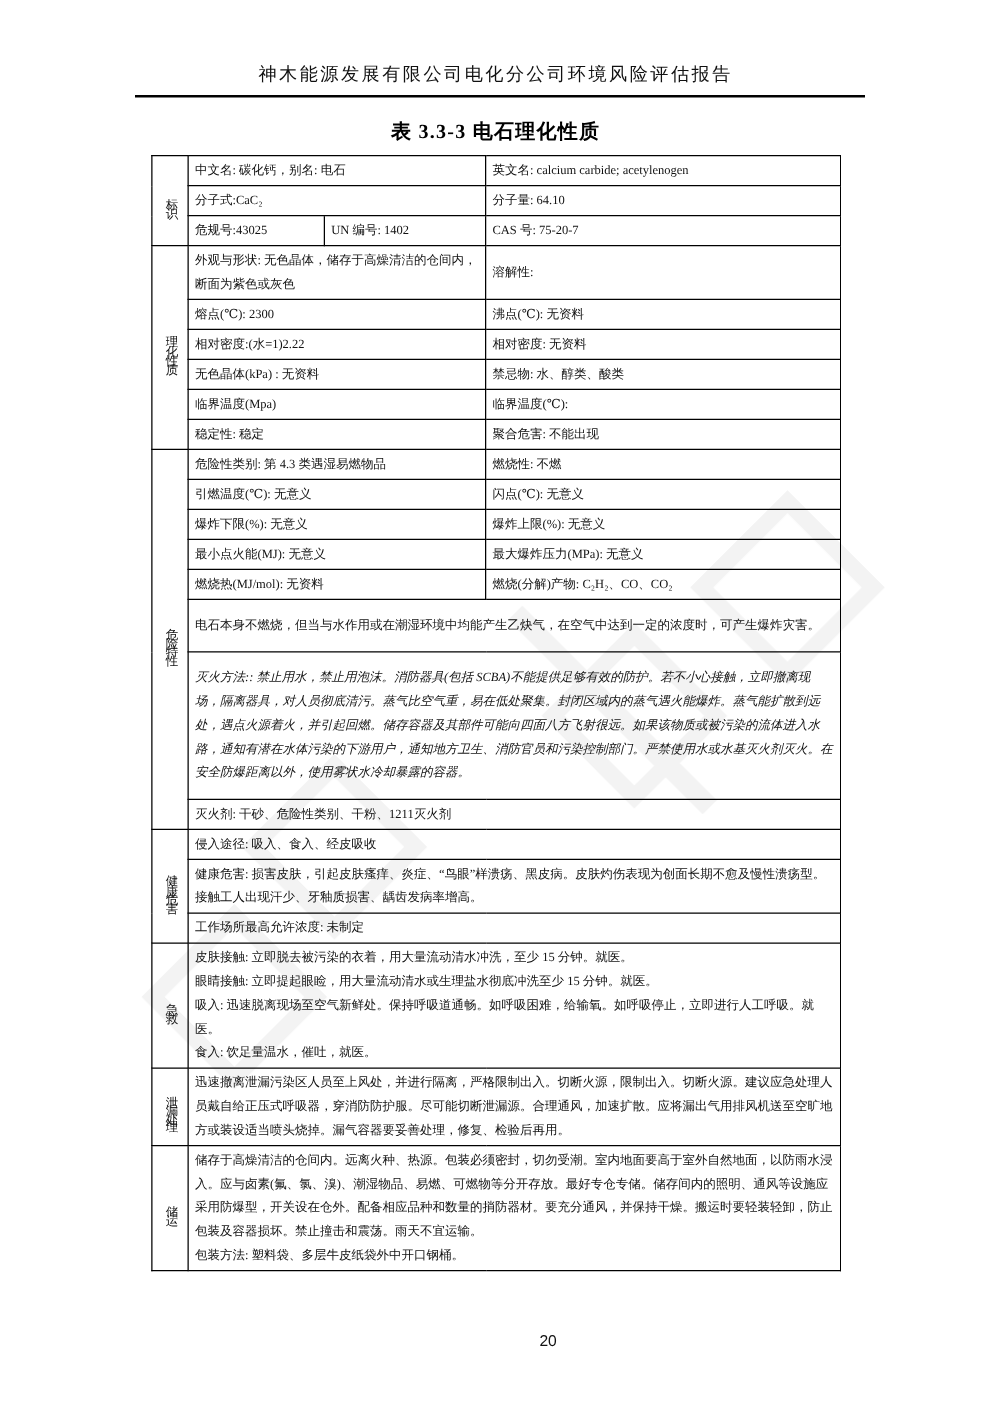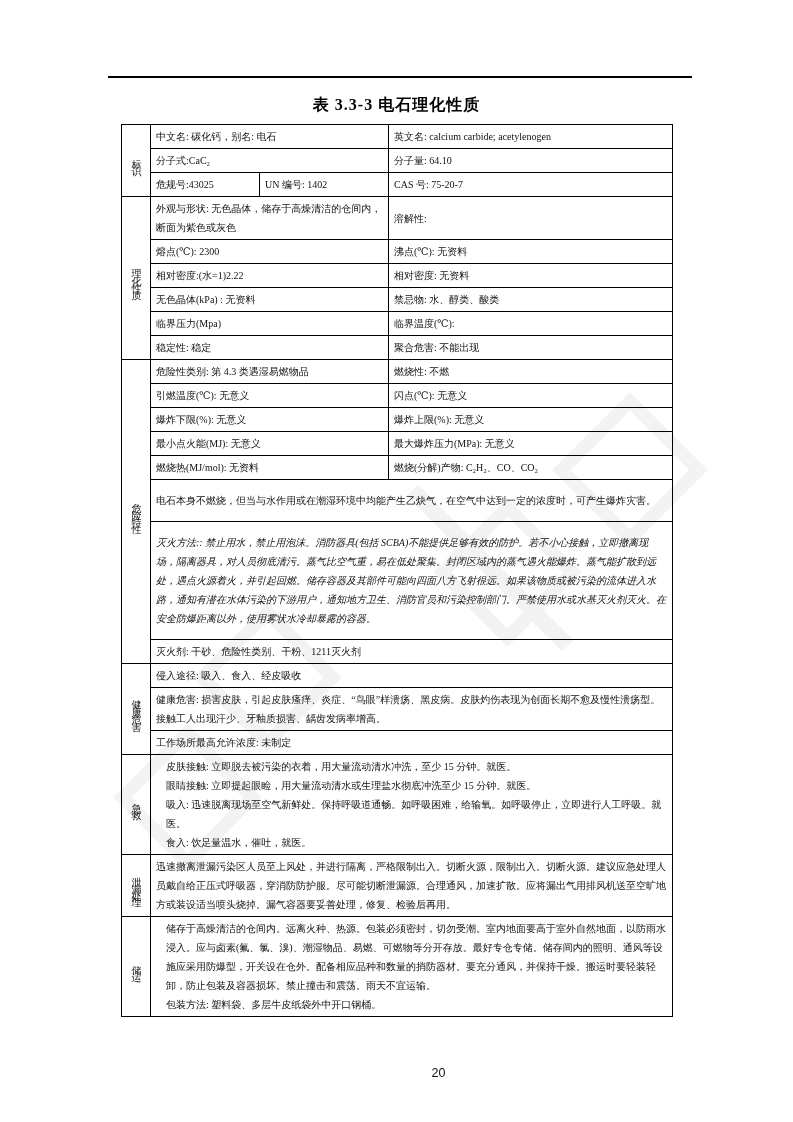--- a/index.html
+++ b/index.html
@@ -52,34 +52,35 @@
   th.sec { text-align: center; padding: 2px 1px; }
   th.sec span {
     writing-mode: vertical-rl; text-orientation: upright;
     letter-spacing: 7px; display: inline-block;
   }
   tr.rh { height: 23px; }
   tr.rh2 { height: 38px; }
   tr.rp2 { height: 42px; }
   tr.rp6 { height: 118px; font-style: italic; }
   td.para { vertical-align: top; padding-top: 2px; }
-  .aid-line { display: block; margin-left: 10px; }
+  .aid-line { display: block; }
 
   .page-num {
     position: absolute; top: 1066px; left: 0; width: 100%;
     text-align: center; font-size: 12.5px; color: #111;
     font-family: "Liberation Sans", sans-serif;
     margin-left: 42px;
   }
 </style>
 </head>
 <body>
 
 <div class="page">
 
+  <div class="hdr-title">神木能源发展有限公司电化分公司环境风险评估报告</div>
   <div class="hdr-rule"></div>
   <div class="doc-title">表 3.3-3  电石理化性质</div>
 
   <div class="wm">
     <div class="wm-box" style="left:575px; top:415px; width:110px; height:110px;"></div>
     <div class="wm-box" style="left:455px; top:520px; width:105px; height:105px;"></div>
     <div class="wm-box" style="left:215px; top:625px; width:105px; height:105px;"></div>
     <div class="wm-box" style="left:135px; top:745px; width:105px; height:105px;"></div>
     <div class="wm-bar" style="left:380px; top:560px; width:220px; height:16px;"></div>
   </div>
@@ -119,21 +120,21 @@
     </tr>
     <tr class="rh">
       <td colspan="2">相对密度:(水=1)2.22</td>
       <td>相对密度: 无资料</td>
     </tr>
     <tr class="rh">
       <td colspan="2">无色晶体(kPa) : 无资料</td>
       <td>禁忌物: 水、醇类、酸类</td>
     </tr>
     <tr class="rh">
-      <td colspan="2">临界压力(Mpa)</td>
+      <td colspan="2">临界温度(Mpa)</td>
       <td>临界温度(℃):</td>
     </tr>
     <tr class="rh">
       <td colspan="2">稳定性: 稳定</td>
       <td>聚合危害: 不能出现</td>
     </tr>
 
     <tr class="rh">
       <th class="sec" rowspan="8"><span>危险特性</span></th>
       <td colspan="2">危险性类别: 第 4.3 类遇湿易燃物品</td>

